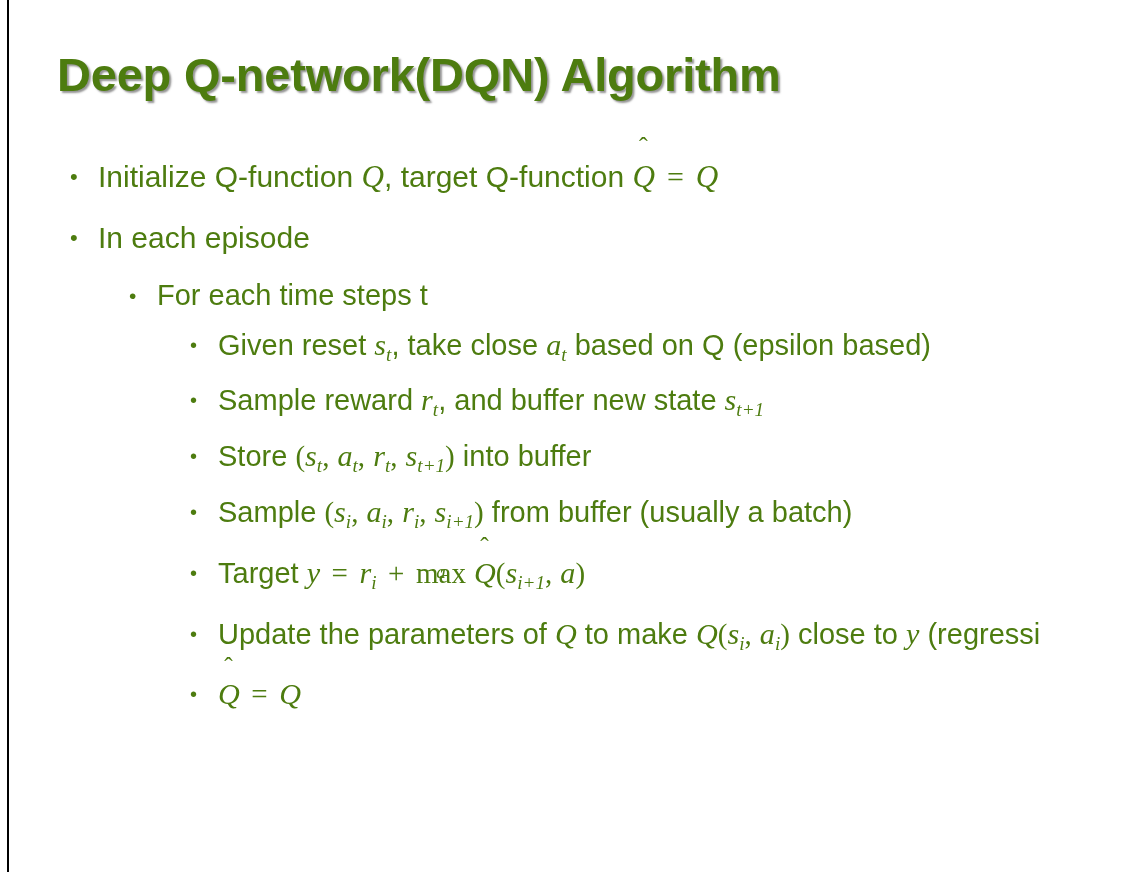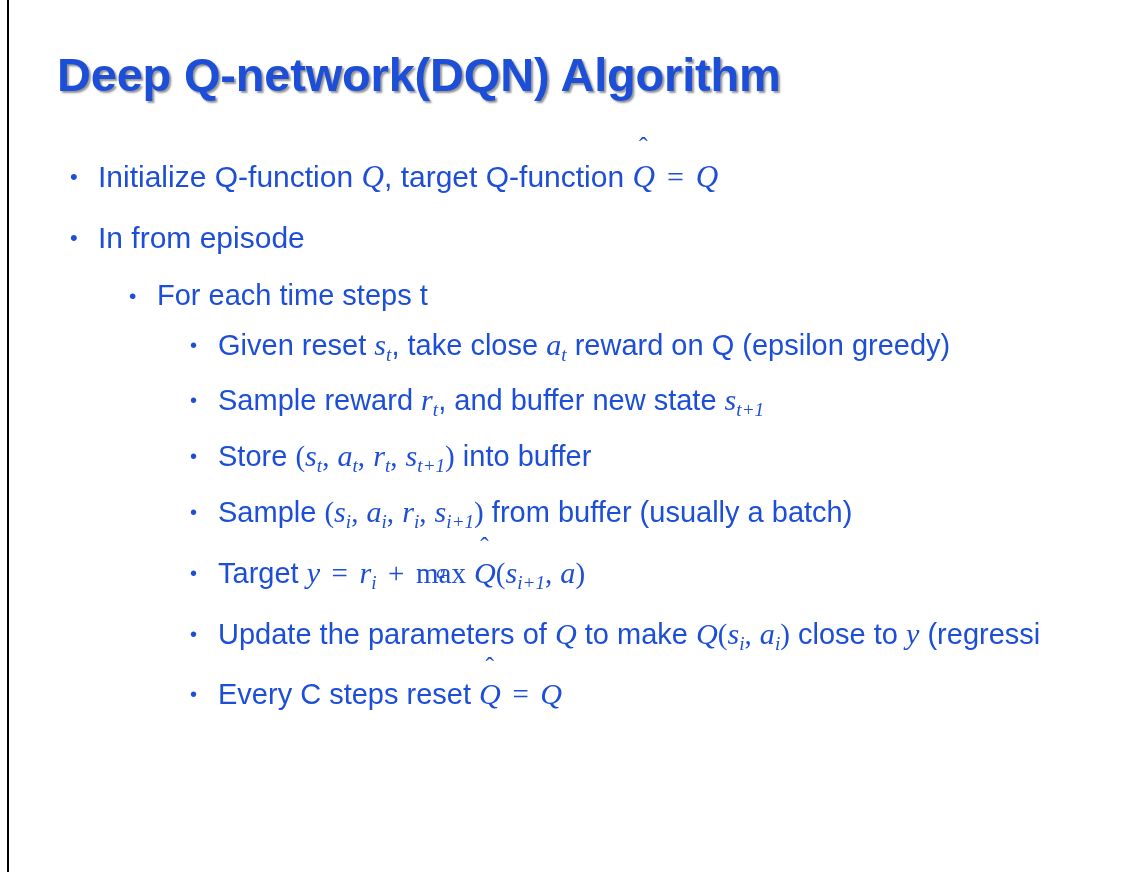--- a/index.html
+++ b/index.html
@@ -7,21 +7,21 @@
     padding: 0;
     background: #ffffff;
   }
   .slide {
     position: relative;
     width: 1040px;
     height: 872px;
     background: #ffffff;
     overflow: hidden;
     font-family: "Liberation Sans", sans-serif;
-    color: #1d4ed8;
+    color: #4d7c0f;
   }
 
   
   .left-rule {
     position: absolute;
     left: 7px;
     top: 0;
     width: 2px;
     height: 872px;
     background: #000000;
@@ -157,31 +157,31 @@
 
   <div class="body">
 
     <div class="bullet-row lvl1">
       <span class="marker">•</span>
       <span class="content"><span>Initialize Q-function</span> <span class="mi">Q</span><span>, target Q-function</span> <span class="qhat"><span class="hat">ˆ</span><span>Q</span></span> <span class="mo">=</span> <span class="mi">Q</span></span>
     </div>
 
     <div class="bullet-row lvl1">
       <span class="marker">•</span>
-      <span class="content">In from episode</span>
+      <span class="content">In each episode</span>
     </div>
 
     <div class="bullet-row lvl2">
       <span class="marker">•</span>
       <span class="content">For each time steps t</span>
     </div>
 
     <div class="bullet-row lvl3 tall">
       <span class="marker">•</span>
-      <span class="content"><span>Given reset</span> <span class="mi">s</span><span class="sub">t</span><span>, take close</span> <span class="mi">a</span><span class="sub">t</span> <span>reward on Q (epsilon greedy)</span></span>
+      <span class="content"><span>Given reset</span> <span class="mi">s</span><span class="sub">t</span><span>, take close</span> <span class="mi">a</span><span class="sub">t</span> <span>based on Q (epsilon based)</span></span>
     </div>
 
     <div class="bullet-row lvl3">
       <span class="marker">•</span>
       <span class="content"><span>Sample reward</span> <span class="mi">r</span><span class="sub">t</span><span>, and buffer new state</span> <span class="mi">s</span><span class="sub">t+1</span></span>
     </div>
 
     <div class="bullet-row lvl3">
       <span class="marker">•</span>
       <span class="content"><span>Store</span> <span class="mn">(</span><span class="mi">s</span><span class="sub">t</span><span class="mn">,</span> <span class="mi">a</span><span class="sub">t</span><span class="mn">,</span> <span class="mi">r</span><span class="sub">t</span><span class="mn">,</span> <span class="mi">s</span><span class="sub">t+1</span><span class="mn">)</span> <span>into buffer</span></span>
@@ -197,17 +197,17 @@
       <span class="content"><span>Target</span> <span class="mi">y</span> <span class="mo">=</span> <span class="mi">r</span><span class="sub">i</span> <span class="mo">+</span> <span class="maxop"><span>max</span><span class="lim">a</span></span> <span class="qhat"><span class="hat">ˆ</span><span>Q</span></span><span class="mn">(</span><span class="mi">s</span><span class="sub">i+1</span><span class="mn">,</span> <span class="mi">a</span><span class="mn">)</span></span>
     </div>
 
     <div class="bullet-row lvl3 tall">
       <span class="marker">•</span>
       <span class="content"><span>Update the parameters of</span> <span class="mi">Q</span> <span>to make</span> <span class="mi">Q</span><span class="mn">(</span><span class="mi">s</span><span class="sub">i</span><span class="mn">,</span> <span class="mi">a</span><span class="sub">i</span><span class="mn">)</span> <span>close</span> <span>to</span> <span class="mi">y</span> <span>(regression)</span></span>
     </div>
 
     <div class="bullet-row lvl3" style="line-height:56px;min-height:56px;">
       <span class="marker">•</span>
-      <span class="content"><span>Every C steps reset</span> <span class="qhat"><span class="hat">ˆ</span><span>Q</span></span> <span class="mo">=</span> <span class="mi">Q</span></span>
+      <span class="content"> <span class="qhat"><span class="hat">ˆ</span><span>Q</span></span> <span class="mo">=</span> <span class="mi">Q</span></span>
     </div>
 
   </div>
 </div>
 
 </body></html>

